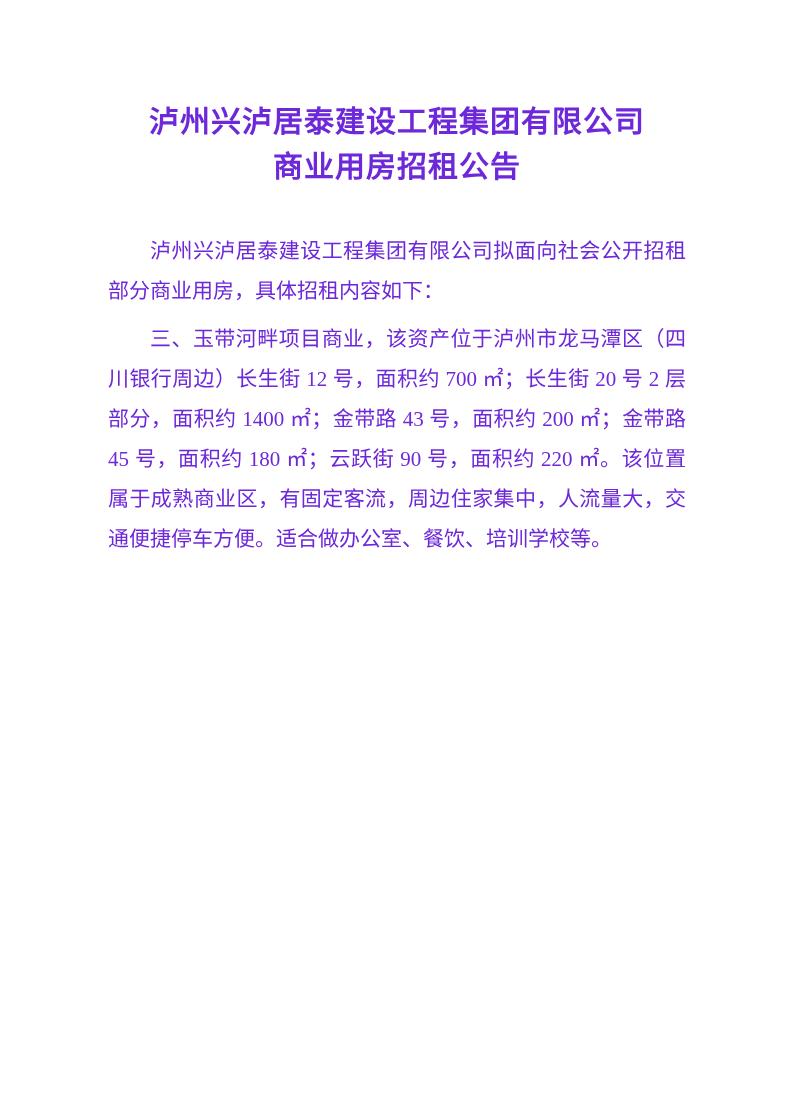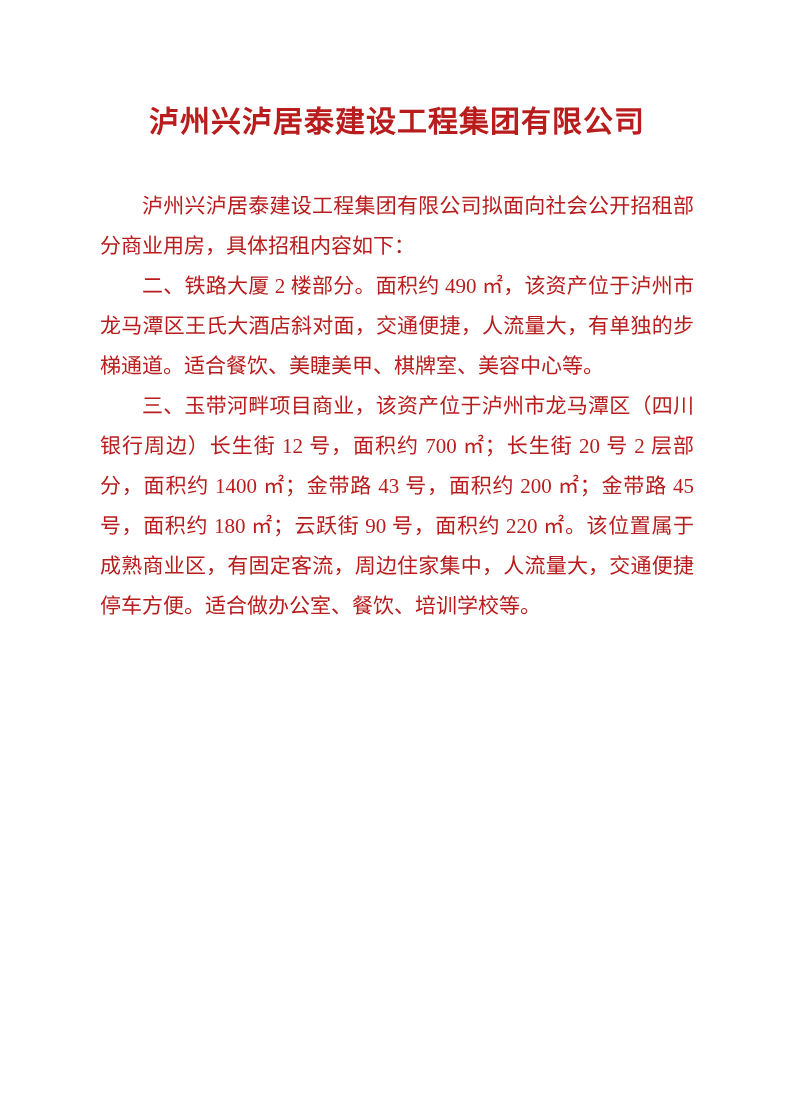--- a/index.html
+++ b/index.html
@@ -7,51 +7,51 @@
     margin: 0;
     padding: 0;
     background: #ffffff;
   }
   .page {
     position: relative;
     width: 794px;
     height: 1108px;
     margin: 0 auto;
     background: #ffffff;
-    color: #b91c1c;
+    color: #6d28d9;
     font-family: "Liberation Serif", "DejaVu Serif", serif;
     box-sizing: border-box;
     padding: 99px 100px 0 100px;
     overflow: hidden;
   }
   .doc-title {
     margin: 0 0 42px 0;
     font-size: 30px;
     line-height: 45px;
     font-weight: bold;
     text-align: center;
     letter-spacing: 1px;
   }
   .doc-title .title-line {
     display: block;
   }
   .doc-body p {
-    margin: 0;
+    margin: 8px;
     font-size: 21px;
     line-height: 40px;
     text-align: justify;
     text-indent: 2em;
     word-break: break-all;
   }
 </style>
 </head>
 <body>
 
 <div class="page">
   <h1 class="doc-title">
     <span class="title-line">泸州兴泸居泰建设工程集团有限公司</span>
+    <span class="title-line">商业用房招租公告</span>
   </h1>
   <div class="doc-body">
     <p>泸州兴泸居泰建设工程集团有限公司拟面向社会公开招租部分商业用房，具体招租内容如下：</p>
-    <p>二、铁路大厦 2 楼部分。面积约 490 ㎡，该资产位于泸州市龙马潭区王氏大酒店斜对面，交通便捷，人流量大，有单独的步梯通道。适合餐饮、美睫美甲、棋牌室、美容中心等。</p>
     <p>三、玉带河畔项目商业，该资产位于泸州市龙马潭区（四川银行周边）长生街 12 号，面积约 700 ㎡；长生街 20 号 2 层部分，面积约 1400 ㎡；金带路 43 号，面积约 200 ㎡；金带路 45 号，面积约 180 ㎡；云跃街 90 号，面积约 220 ㎡。该位置属于成熟商业区，有固定客流，周边住家集中，人流量大，交通便捷停车方便。适合做办公室、餐饮、培训学校等。</p>
   </div>
 </div>
 
 </body></html>

